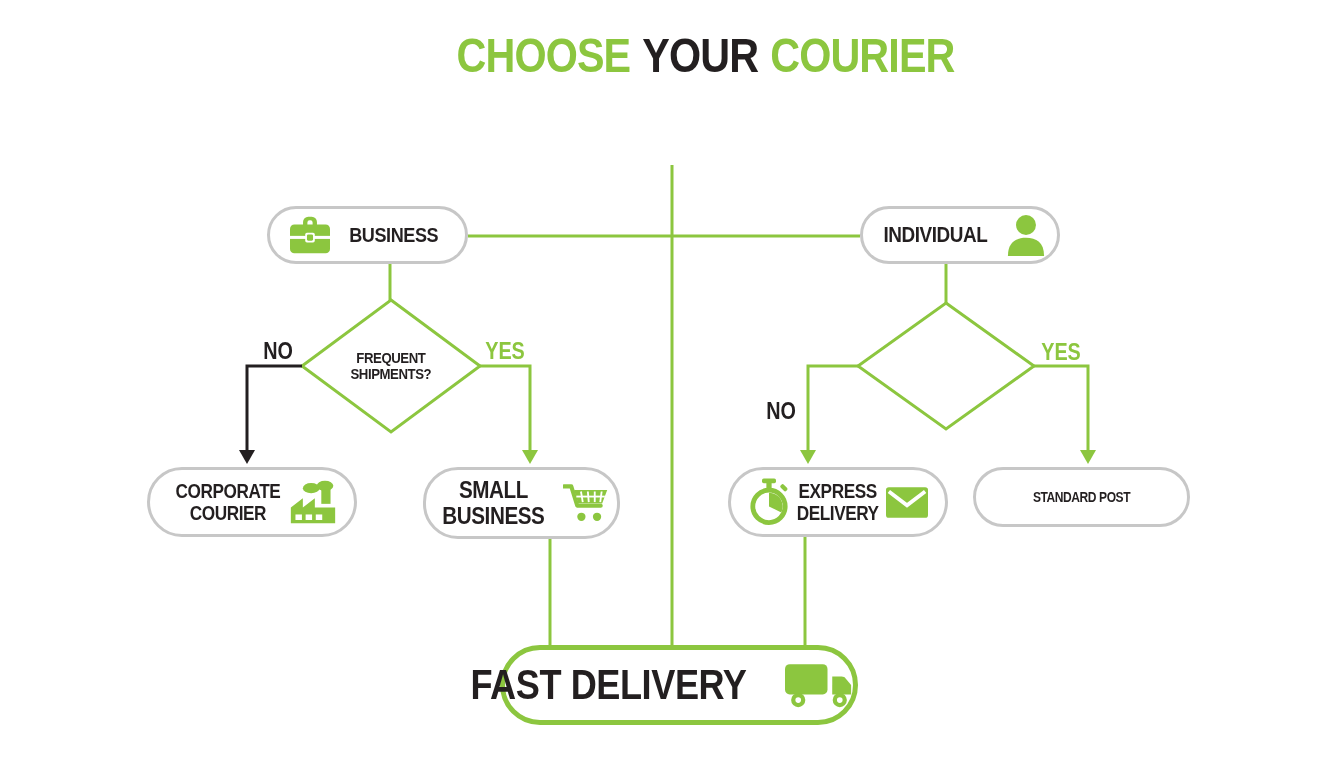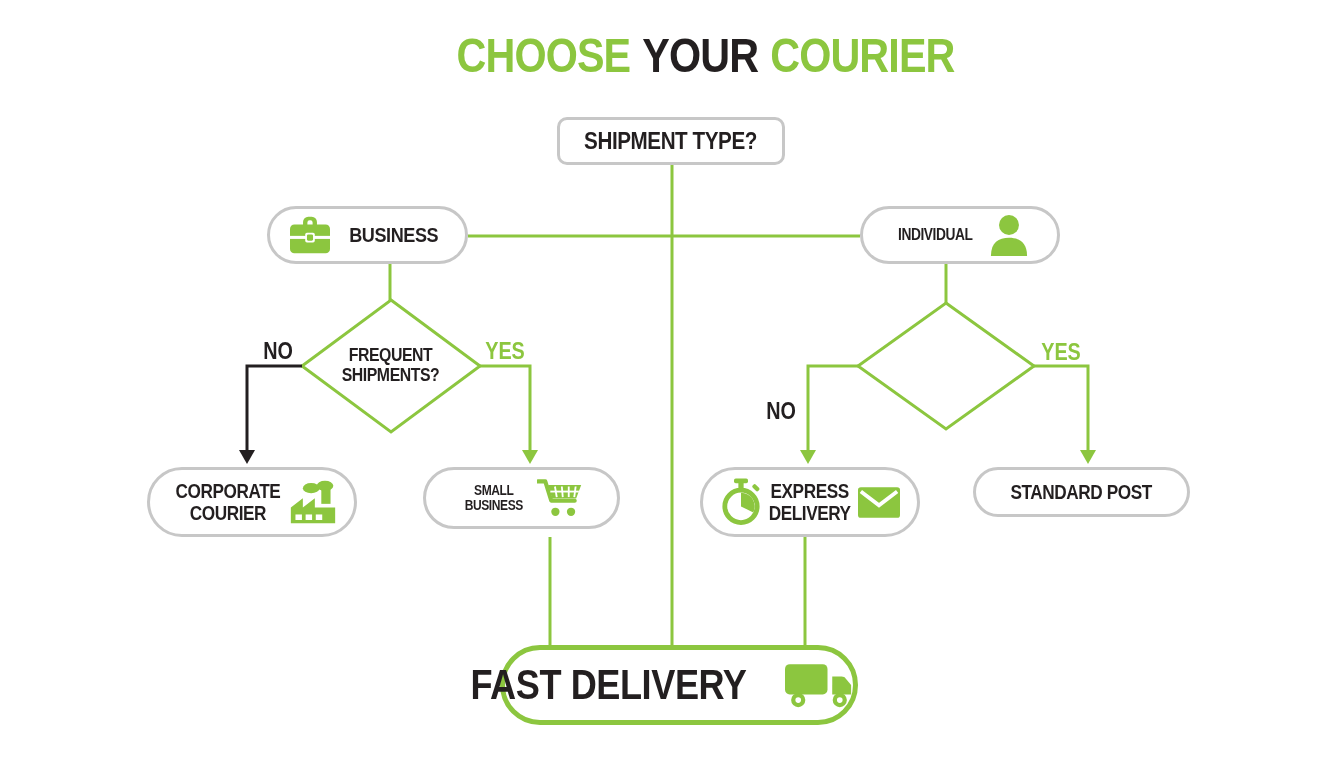--- a/index.html
+++ b/index.html
@@ -36,33 +36,33 @@
     position:absolute;background:#fff;
     border:3px solid var(--border-gray,#C7C7C7);
     box-sizing:border-box;
     display:flex;align-items:center;justify-content:center;
     color:var(--black,#231F20);font-weight:bold;
   }
   .cond{display:inline-block;transform:scaleX(0.86);letter-spacing:-0.5px;white-space:nowrap;}
   .label2{display:flex;flex-direction:column;align-items:center;line-height:1.1;transform:scaleX(0.86);letter-spacing:-0.5px;white-space:nowrap;}
   .shipment {left:557px;top:117px;width:228px;height:48px;border-radius:10px;font-size:24px;}
   .business {left:267px;top:206px;width:201px;height:58px;border-radius:29px;gap:12px;font-size:21px;}
-  .individual{left:860px;top:206px;width:200px;height:58px;border-radius:29px;gap:12px;font-size:16px;text-align:center;}
+  .individual{left:860px;top:206px;width:200px;height:58px;border-radius:29px;gap:12px;font-size:22px;text-align:center;}
   .corporate{left:147px;top:467px;width:210px;height:70px;border-radius:35px;gap:0;font-size:20px;}
-  .smallbiz {left:423px;top:467px;width:197px;height:62px;border-radius:35px;gap:10px;font-size:14px;}
-  .express  {left:700px;top:467px;width:220px;height:70px;border-radius:35px;font-size:20px;}
-  .standard {left:973px;top:467px;width:217px;height:50px;border-radius:35px;font-size:20px;}
+  .smallbiz {left:423px;top:467px;width:197px;height:72px;border-radius:35px;gap:10px;font-size:24px;}
+  .express  {left:728px;top:467px;width:220px;height:70px;border-radius:35px;font-size:20px;}
+  .standard {left:973px;top:467px;width:217px;height:60px;border-radius:35px;font-size:14px;}
   .fast{
     left:500px;top:645px;width:358px;height:80px;border-radius:40px;
     border:5px solid var(--green,#8CC63F);gap:16px;font-size:42px;justify-content:flex-end;
   }
   
   .dlabel{
     position:absolute;display:flex;flex-direction:column;align-items:center;justify-content:center;
-    font-weight:bold;color:var(--black,#231F20);line-height:1.12;font-size:18px;text-align:center;
+    font-weight:bold;color:var(--black,#231F20);line-height:1.12;font-size:15px;text-align:center;
   }
   .dlabel .label2{transform:scaleX(0.88);}
   .freq{left:301px;top:300px;width:180px;height:132px;}
   .urg {left:858px;top:303px;width:177px;height:126px;}
   
   .blabel{
     position:absolute;font-weight:bold;font-size:23px;
     transform:translate(-50%,-50%) scaleX(0.86);white-space:nowrap;
   }
   .no1 {left:278px;top:351px;color:var(--black,#231F20);}
@@ -104,23 +104,20 @@
     <path class="wire" d="M858 366 H808 V450"></path>
     <polygon class="arrow" points="800,450 816,450 808,464"></polygon>
 
     <path class="wire" d="M1034 366 H1088 V450"></path>
     <polygon class="arrow" points="1080,450 1096,450 1088,464"></polygon>
 
     <path class="wire" d="M550 537 V645"></path>
     <path class="wire" d="M805 537 V645"></path>
   </svg>
 
-  <div class="node shipment">
-    <span class="cond">SHIPMENT TYPE?</span>
-  </div>
 
   <div class="node business">
     <span class="icon">
       <svg width="40" height="38" viewBox="0 0 46 42" fill="currentColor">
         <path d="M15 10 V6 a6 6 0 0 1 6 -6 h4 a6 6 0 0 1 6 6 v4 h-5 V6.5 a2.5 2.5 0 0 0 -2.5 -2.5 h-1 a2.5 2.5 0 0 0 -2.5 2.5 V10 Z"></path>
         <rect x="0" y="9" width="46" height="33" rx="5"></rect>
         <rect x="0" y="22" width="46" height="3.5" fill="#fff"></rect>
         <rect x="17.5" y="18.5" width="11" height="11" rx="2" fill="#fff"></rect>
         <rect x="19.5" y="20.5" width="7" height="7" rx="1.5"></rect>
       </svg>

